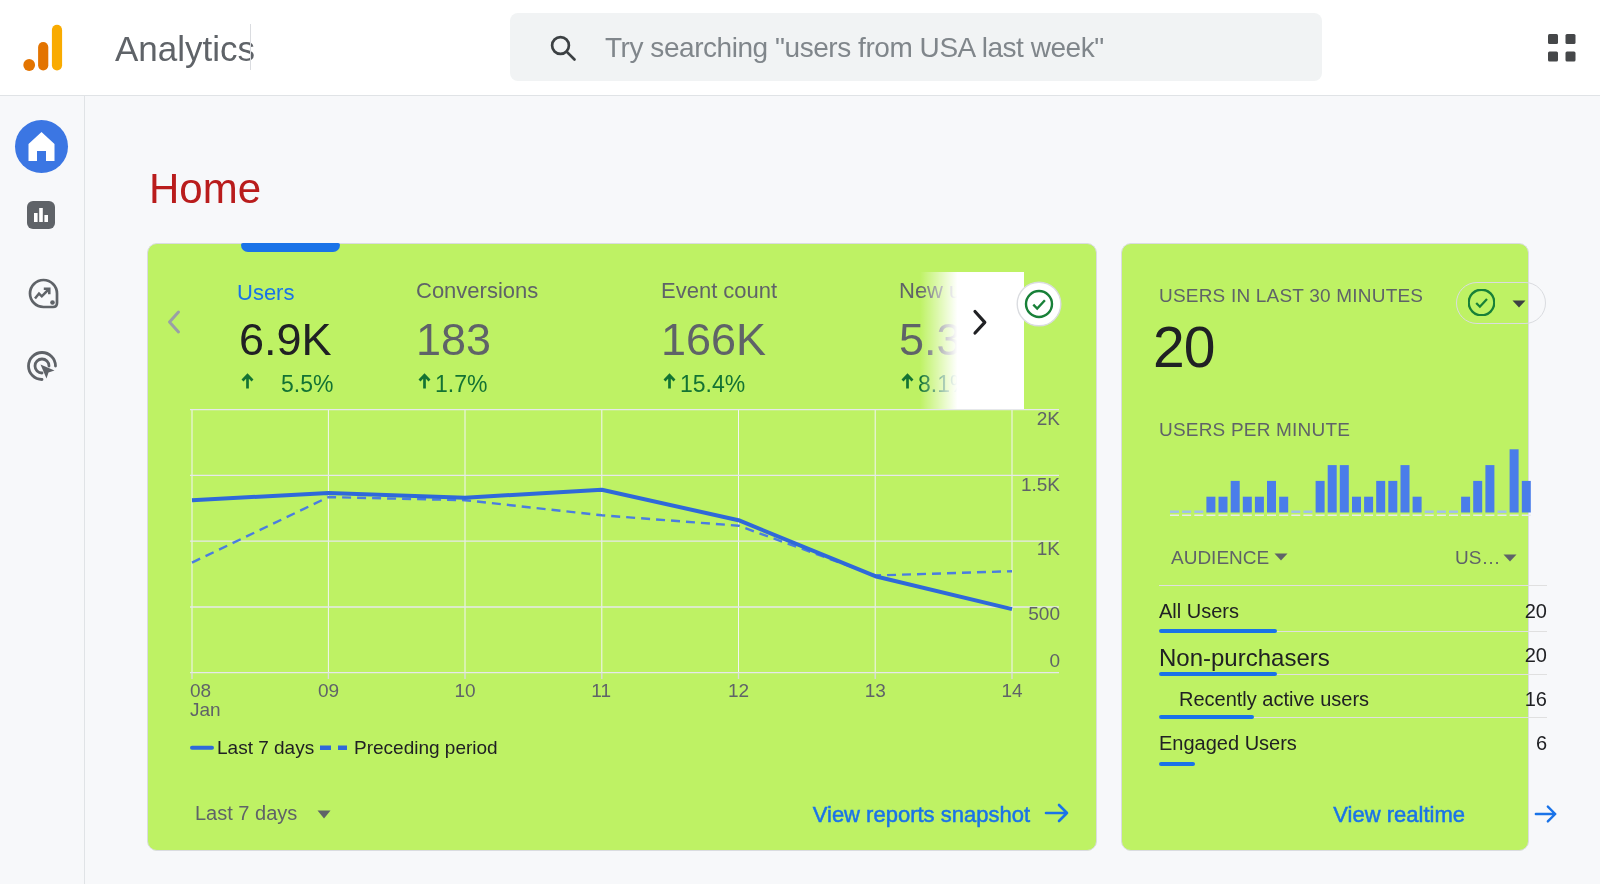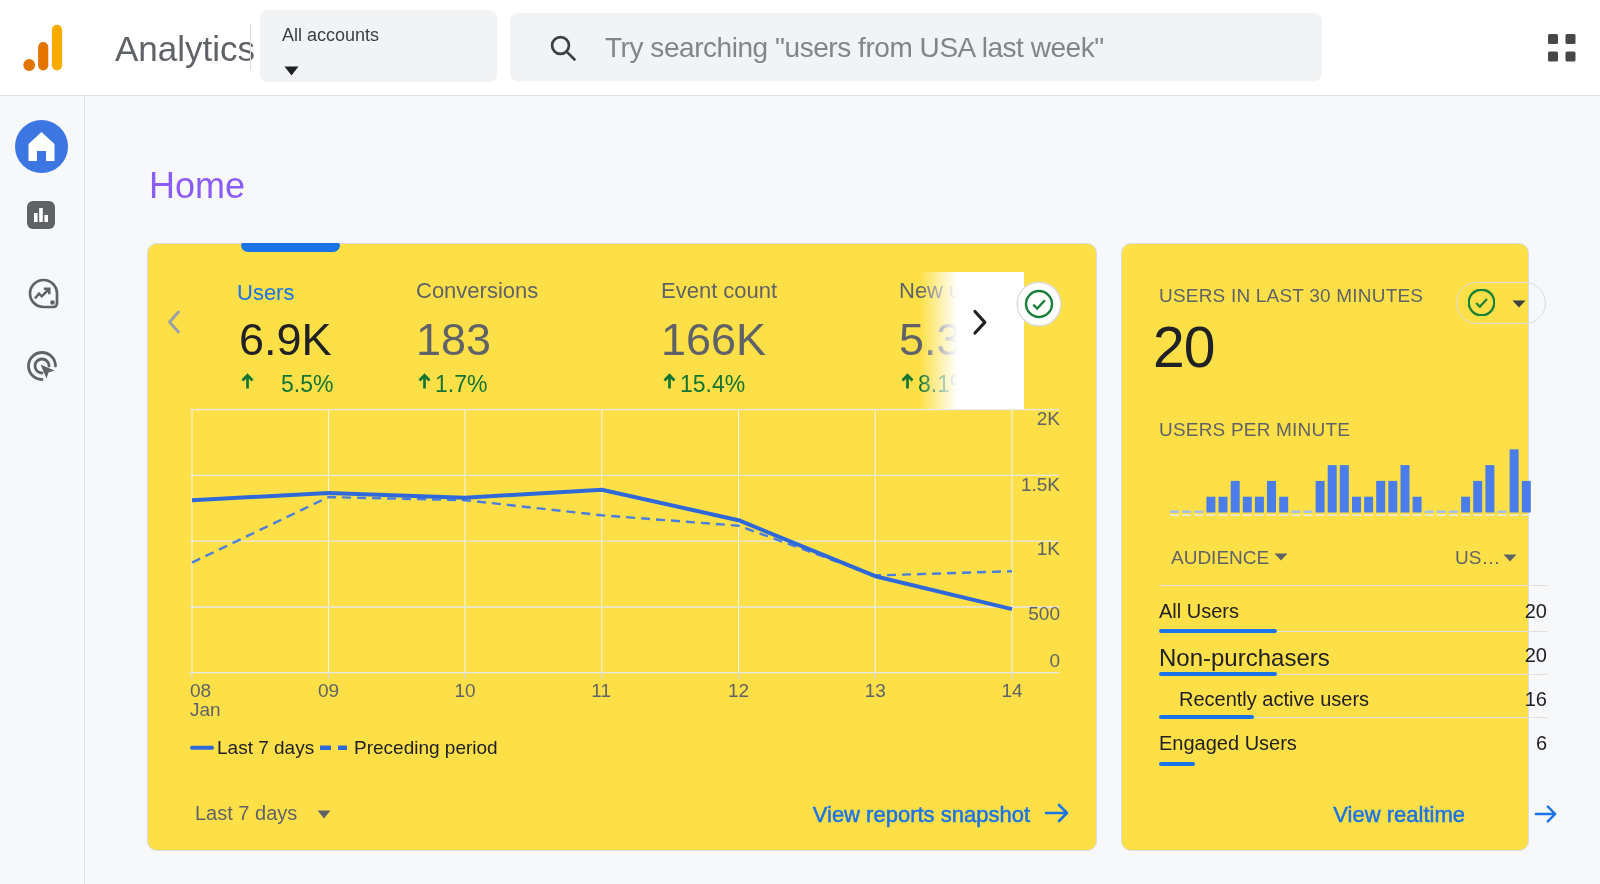--- a/index.html
+++ b/index.html
@@ -1,39 +1,33 @@
 <!DOCTYPE html>
 <html><head>
 <meta charset="utf-8">
 <style>
   * { margin:0; padding:0; box-sizing:border-box; }
   html,body { width:1600px; height:884px; overflow:hidden; background:#f7f8fa; font-family:"Liberation Sans", sans-serif; }
   .abs { position:absolute; }
   #header { position:absolute; left:0; top:0; width:1600px; height:96px; background:#fff; border-bottom:1px solid #e0e3e6; z-index:5; }
   #sidebar { position:absolute; left:0; top:96px; width:85px; height:788px; background:#f7f8fa; border-right:1px solid #e0e3e6; z-index:4; }
-  .card { position:absolute; background:#fde047; border:1px solid #dadce0; border-radius:10px; }
+  .card { position:absolute; background:#bef264; border:1px solid #dadce0; border-radius:10px; }
 </style>
 </head>
 <body>
 <div id="header">
 
   <svg class="abs" style="left:22px;top:18px" width="45" height="56" viewBox="0 0 45 56">
     <circle cx="7.2" cy="47" r="5.9" fill="#e37400"></circle>
     <rect x="16.1" y="24" width="10.2" height="28.4" rx="5.1" fill="#e37400"></rect>
     <rect x="29.9" y="6.8" width="10.2" height="45.6" rx="5.1" fill="#f9ab00"></rect>
   </svg>
   <div class="abs" style="left:91px;top:29px;font-size:35px;color:#5f6368;letter-spacing:0px;margin-left:24px;">Analytics</div>
   <div class="abs" style="left:250px;top:24px;width:1px;height:46px;background:#dadce0;"></div>
 
-  <div class="abs" style="left:260px;top:10px;width:237px;height:72px;background:#f1f3f4;border-radius:8px;">
-    <div class="abs" style="left:22px;top:15px;font-size:18px;color:#3c4043;">All accounts</div>
-    <svg class="abs" style="left:24px;top:56px" width="15" height="10" viewBox="0 0 15 10">
-        <path d="M0.5 0.5 L14.5 0.5 L7.5 9.5 Z" fill="#202124"></path>
-      </svg>
-  </div>
 
   <div class="abs" style="left:510px;top:13px;width:812px;height:68px;background:#f1f3f4;border-radius:8px;">
     <svg class="abs" style="left:39px;top:21px" width="28" height="28" viewBox="0 0 28 28">
       <circle cx="11.5" cy="11.5" r="8.4" fill="none" stroke="#3c4043" stroke-width="2.7"></circle>
       <line x1="17.6" y1="17.6" x2="25.5" y2="25.5" stroke="#3c4043" stroke-width="2.7" stroke-linecap="round"></line>
     </svg>
     <div class="abs" style="left:95px;top:19px;font-size:28px;letter-spacing:-0.45px;color:#80868b;">Try searching "users from USA last week"</div>
   </div>
 
   <svg class="abs" style="left:1548px;top:34px" width="29" height="29" viewBox="0 0 29 29">
@@ -65,21 +59,21 @@
     <path d="M15.8 10.8 L21.3 10.8 L21.3 16.3" fill="none" stroke="#5f6368" stroke-width="2.5"></path>
   </svg>
 
   <svg class="abs" style="left:26px;top:254px" width="33" height="33" viewBox="0 0 33 33">
     <path d="M29.5 16 A13.5 13.5 0 1 0 16 29.5" fill="none" stroke="#5f6368" stroke-width="2.8" stroke-linecap="round"></path>
     <path d="M23 16 A7 7 0 1 0 16 23" fill="none" stroke="#5f6368" stroke-width="2.8" stroke-linecap="round"></path>
     <path d="M14.5 14.5 L28.5 20.5 L22.5 22.5 L20.5 28.5 Z" fill="#5f6368"></path>
   </svg>
 </div>
 
-<div class="abs" style="left:149px;top:165px;font-size:36px;color:#8b5cf6;z-index:1">Home</div>
+<div class="abs" style="left:149px;top:165px;font-size:42px;color:#b91c1c;z-index:1">Home</div>
 
 <div class="card" id="leftcard" style="left:147px;top:243px;width:950px;height:608px;">
   <div class="abs" style="left:93px;top:-1px;width:99px;height:9px;background:#1a73e8;border-radius:2px 2px 7px 7px;"></div>
 
   <div class="abs" style="left:89px;top:36px;font-size:22px;color:#1a73e8;">Users</div>
   <div class="abs" style="left:268px;top:34px;font-size:22px;color:#5f6368;">Conversions</div>
   <div class="abs" style="left:513px;top:34px;font-size:22px;color:#5f6368;">Event count</div>
   <div class="abs" style="left:751px;top:34px;font-size:22px;color:#5f6368;">New users</div>
   <div class="abs" style="left:91px;top:70px;font-size:45px;color:#202124;">6.9K</div>
   <div class="abs" style="left:268px;top:70px;font-size:45px;color:#5f6368;">183</div>

